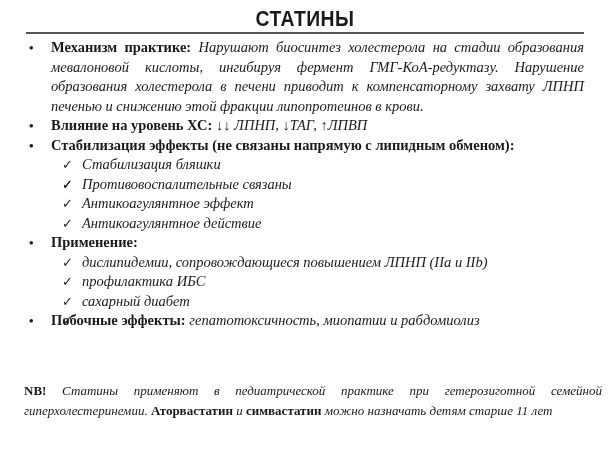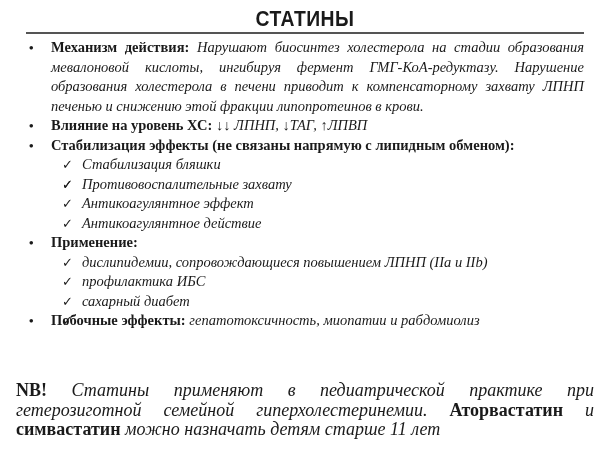--- a/index.html
+++ b/index.html
@@ -26,51 +26,51 @@
   .just { text-align:justify; text-align-last:left; }
   .b { font-weight:bold; }
   .i { font-style:italic;margin-top:24px; }
   .sub {
     position:relative; padding-left:82px; font-size:14.5px; line-height:19.5px; font-style:italic;
   }
   .sub .chk {
     position:absolute; left:62px; top:0; font-style:normal; font-size:13px;
   }
   .nb {
-    position:absolute; left:16px; top:381px; width:578px; font-size:18px; line-height:19.5px;
+    position:absolute; left:24px; top:381px; width:578px; font-size:13px; line-height:19.5px;
     text-align:justify; text-align-last:left;
   }
 </style>
 </head>
 <body>
 
 <div class="title">СТАТИНЫ</div>
 <div class="rule"></div>
 
 <div class="content">
 
   <div class="bl just">
     <span class="dot">•</span>
-    <span class="b">Механизм действия:</span>
+    <span class="b">Механизм практике:</span>
     <span class="i">Нарушают биосинтез холестерола на стадии образования мевалоновой кислоты, ингибируя фермент ГМГ-КоА-редуктазу. Нарушение образования холестерола в печени приводит к компенсаторному захвату ЛПНП печенью и снижению этой фракции липопротеинов в крови.</span>
   </div>
 
   <div class="bl">
     <span class="dot">•</span>
     <span class="b">Влияние на уровень ХС:</span>
     <span class="i">↓↓ ЛПНП, ↓ТАГ, ↑ЛПВП</span>
   </div>
 
   <div class="bl">
     <span class="dot">•</span>
     <span class="b">Стабилизация эффекты (не связаны напрямую с липидным обменом):</span>
   </div>
   <div class="sub"><span class="chk">✓</span><span>Стабилизация бляшки</span></div>
   <div class="sub"><span class="chk">✓</span></div>
-  <div class="sub"><span class="chk">✓</span><span>Противовоспалительные захвату</span></div>
+  <div class="sub"><span class="chk">✓</span><span>Противовоспалительные связаны</span></div>
   <div class="sub"><span class="chk">✓</span><span>Антикоагулянтное эффект</span></div>
   <div class="sub"><span class="chk">✓</span><span>Антикоагулянтное действие</span></div>
 
   <div class="bl">
     <span class="dot">•</span>
     <span class="b">Применение:</span>
   </div>
   <div class="sub"><span class="chk">✓</span><span>дислипидемии, сопровождающиеся повышением ЛПНП (IIa и IIb)</span></div>
   <div class="sub"><span class="chk">✓</span><span>профилактика ИБС</span></div>
   <div class="sub"><span class="chk">✓</span><span>сахарный диабет</span></div>

